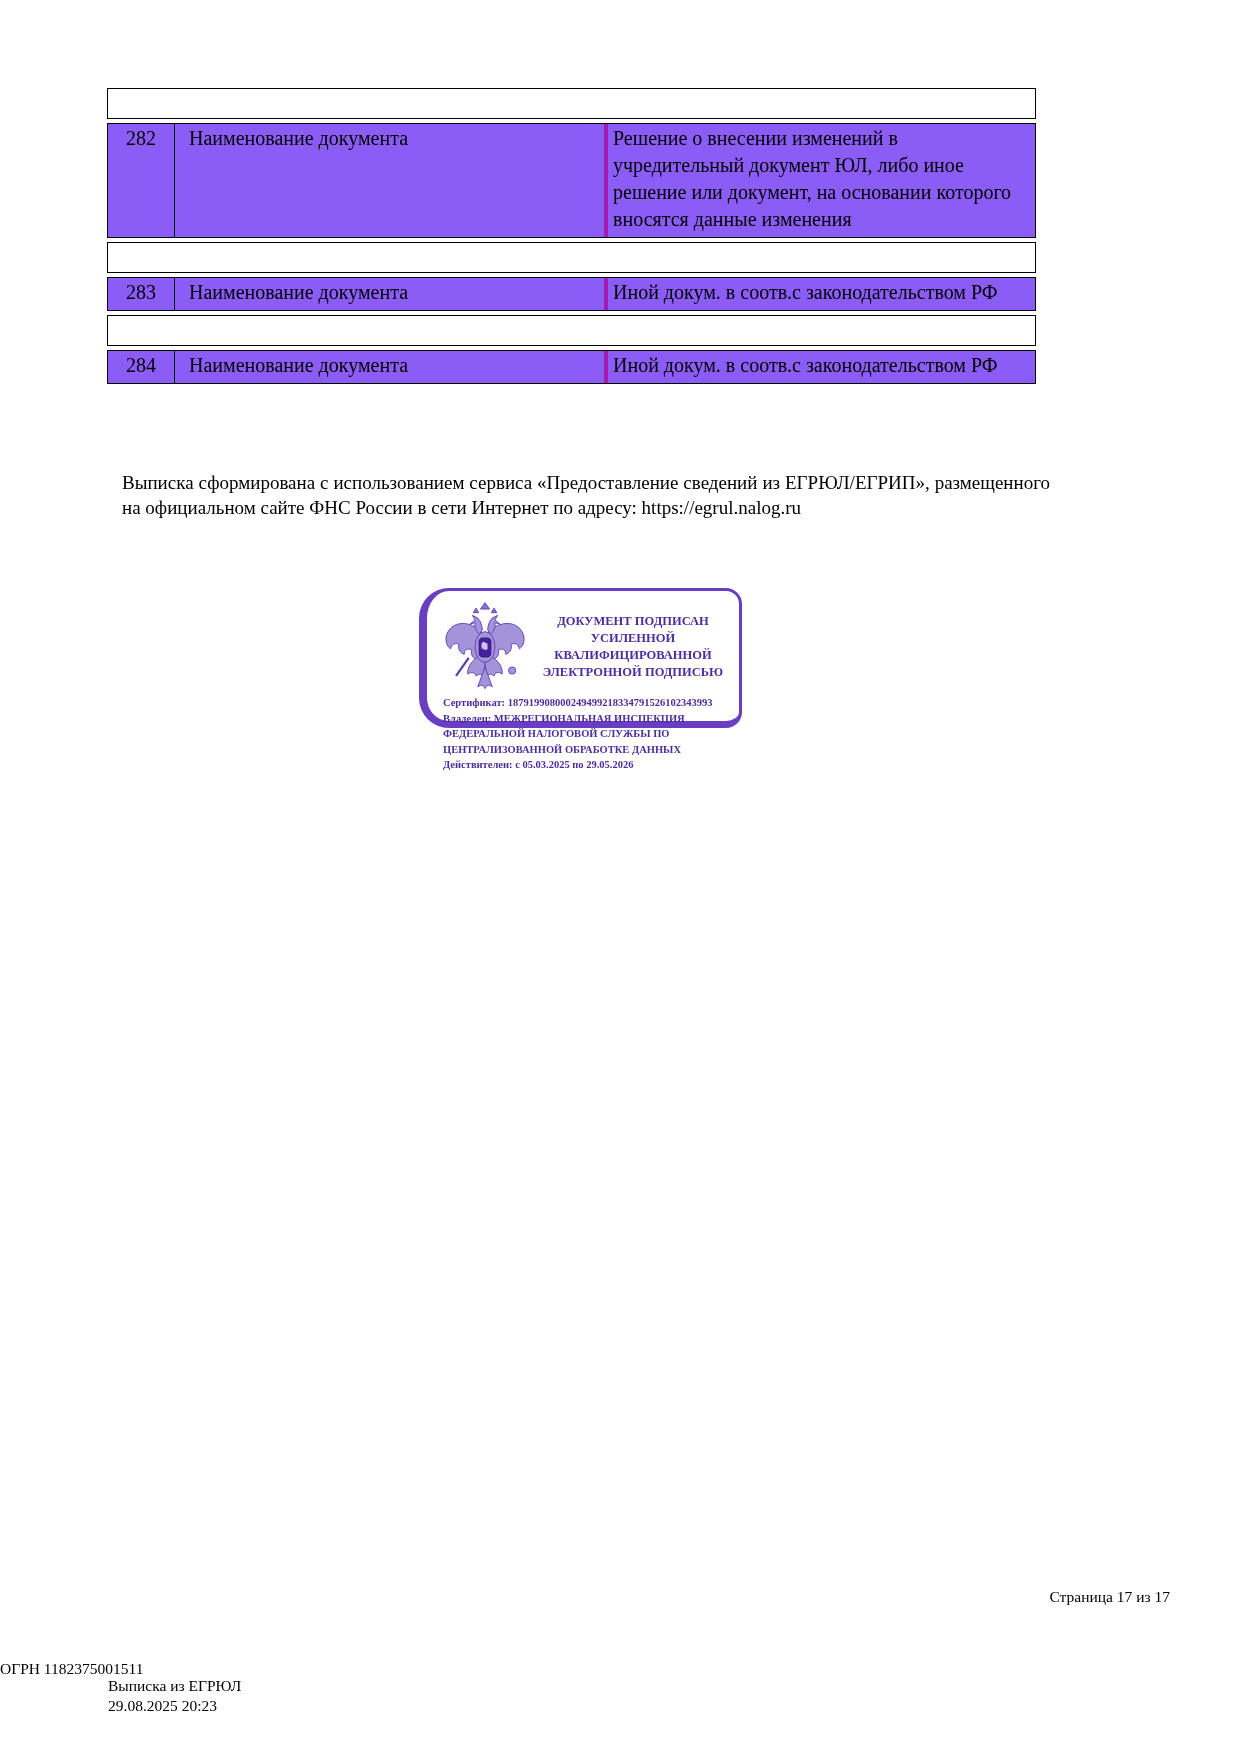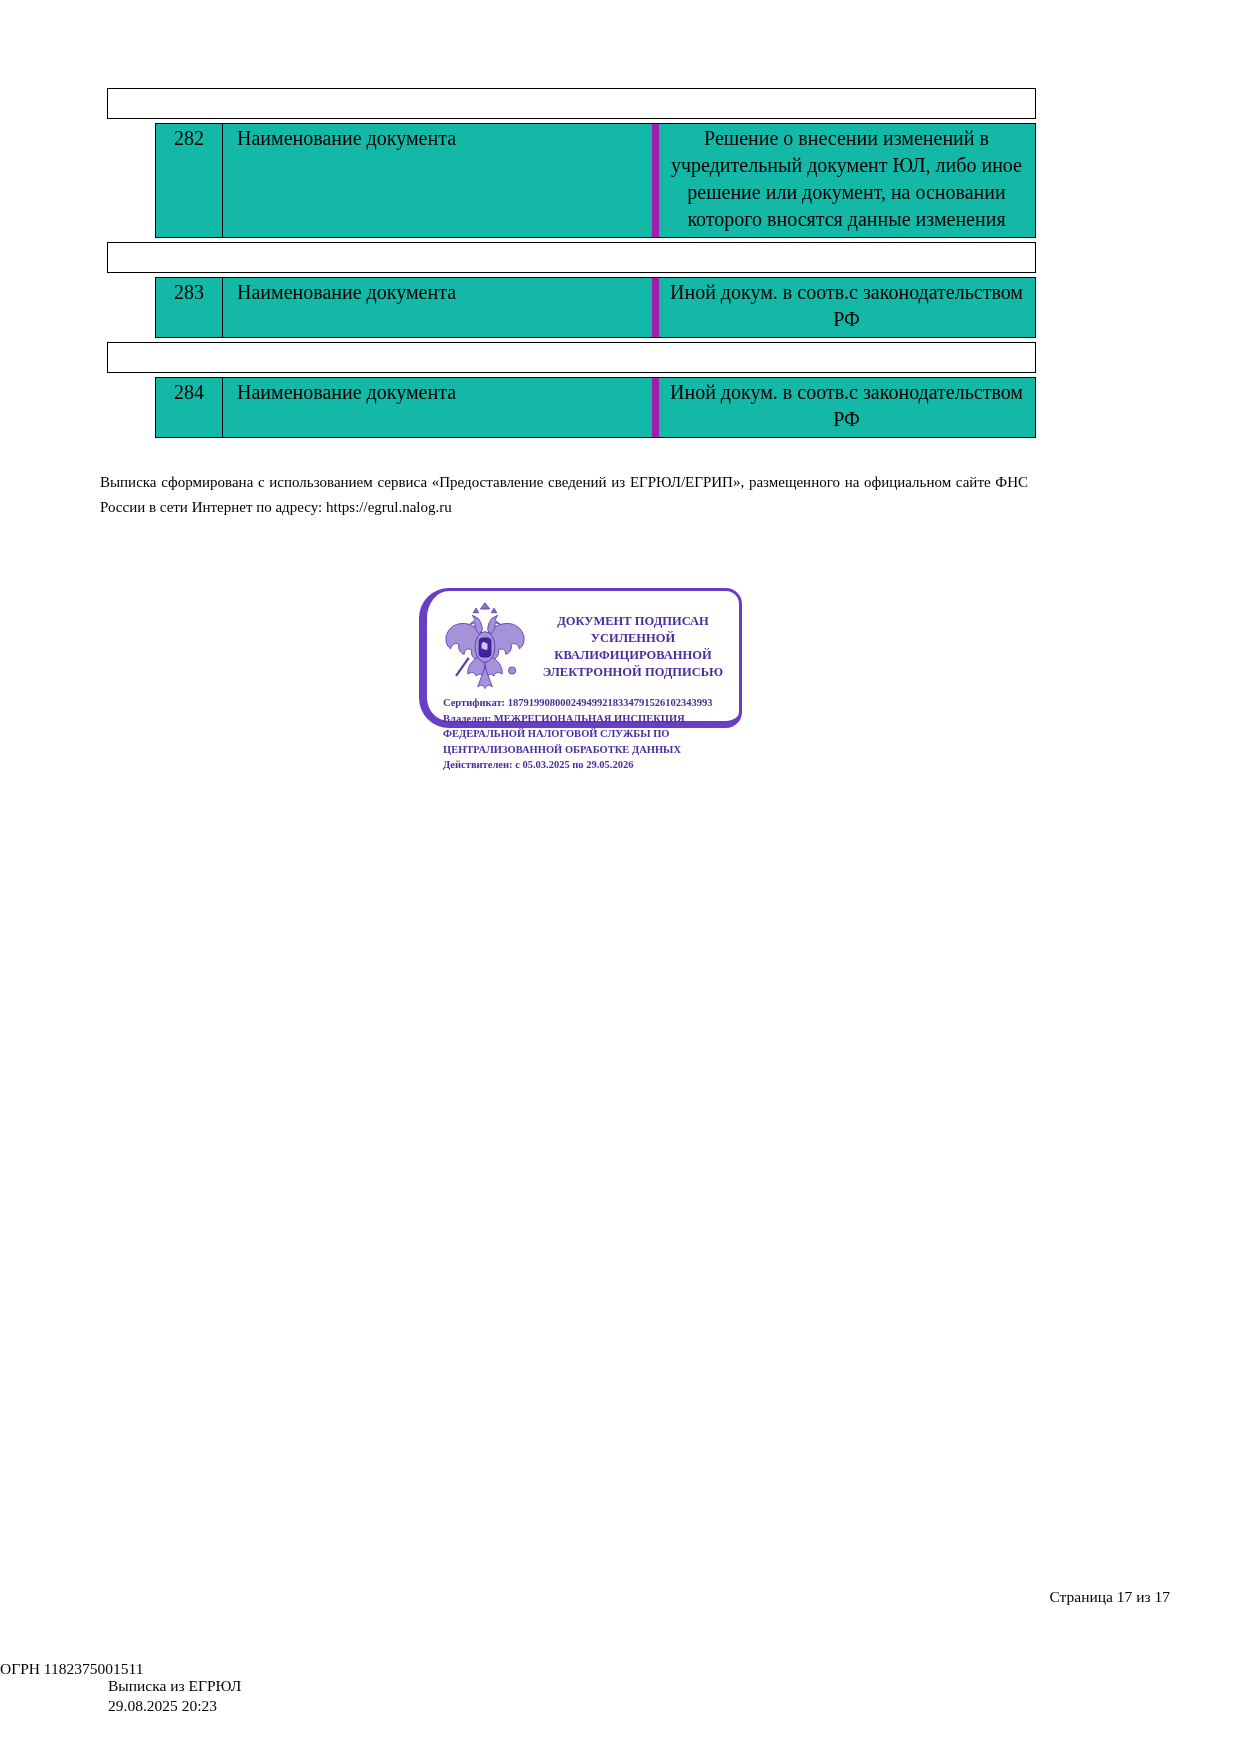--- a/index.html
+++ b/index.html
@@ -4,30 +4,30 @@
 <style>
   html,body { margin:0; padding:0; background:#ffffff; }
   body {
     width:1240px; height:1755px; position:relative;
     font-family:"Liberation Serif", serif; color:#000;
   }
 
   
   .doc-table { position:absolute; left:107px; top:88px; width:929px; font-size:20px; line-height:27px; }
   .sep-row   { box-sizing:border-box; border:1px solid #000; height:31px; background:#fff; }
-  .data-row  { box-sizing:border-box; border:1px solid #000; display:flex; align-items:stretch; background:#14b8a6;margin-left:48px; }
+  .data-row  { box-sizing:border-box; border:1px solid #000; display:flex; align-items:stretch; background:#8b5cf6; }
   .tbl-gap   { margin-top:4px; }
   .cell-num   { box-sizing:border-box; width:66px; flex:none; text-align:center; padding-top:1px; }
   .cell-label { box-sizing:border-box; width:430px; flex:none; border-left:1px solid #000; padding:1px 4px 4px 14px; }
-  .cell-value { box-sizing:border-box; flex:1; border-left:7px solid #a21caf; padding:1px 6px 4px 5px;text-align:center; }
+  .cell-value { box-sizing:border-box; flex:1; border-left:4px solid #a21caf; padding:1px 6px 4px 5px; }
 
   
   .intro {
-    position:absolute; left:100px; top:470px; width:928px;
-    font-size:15px; line-height:25px; text-align:justify;
+    position:absolute; left:122px; top:470px; width:928px;
+    font-size:19px; line-height:25px; text-align:justify;
   }
 
   
   .stamp {
     position:absolute; left:419px; top:588px; width:323px; height:140px;
     box-sizing:border-box;
     border:3px solid #6a3ec2; border-left-width:8px; border-bottom-width:7px;
     border-radius:30px 16px 16px 30px;
     padding:9px 8px 0 12px;
     color:#4a2d9e;

